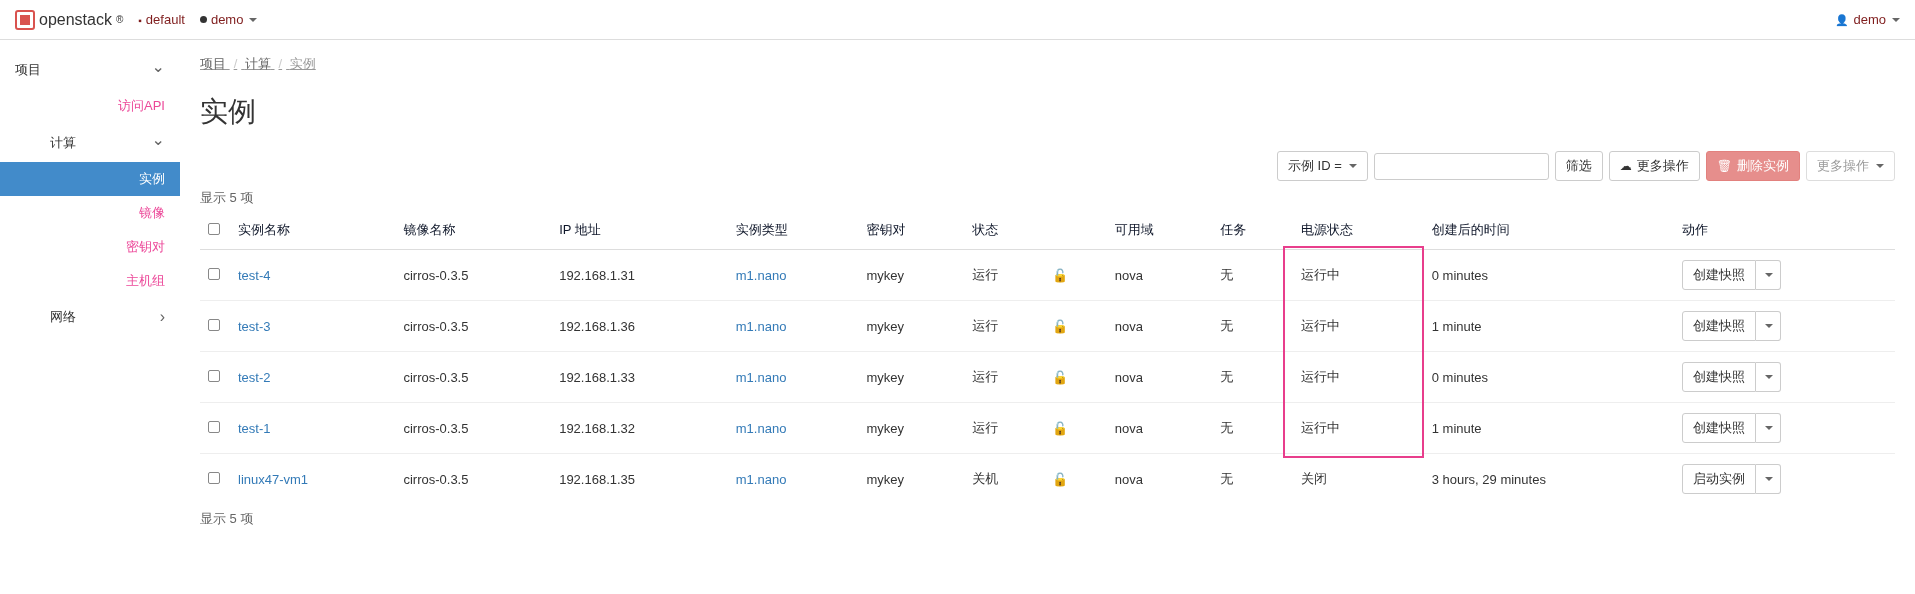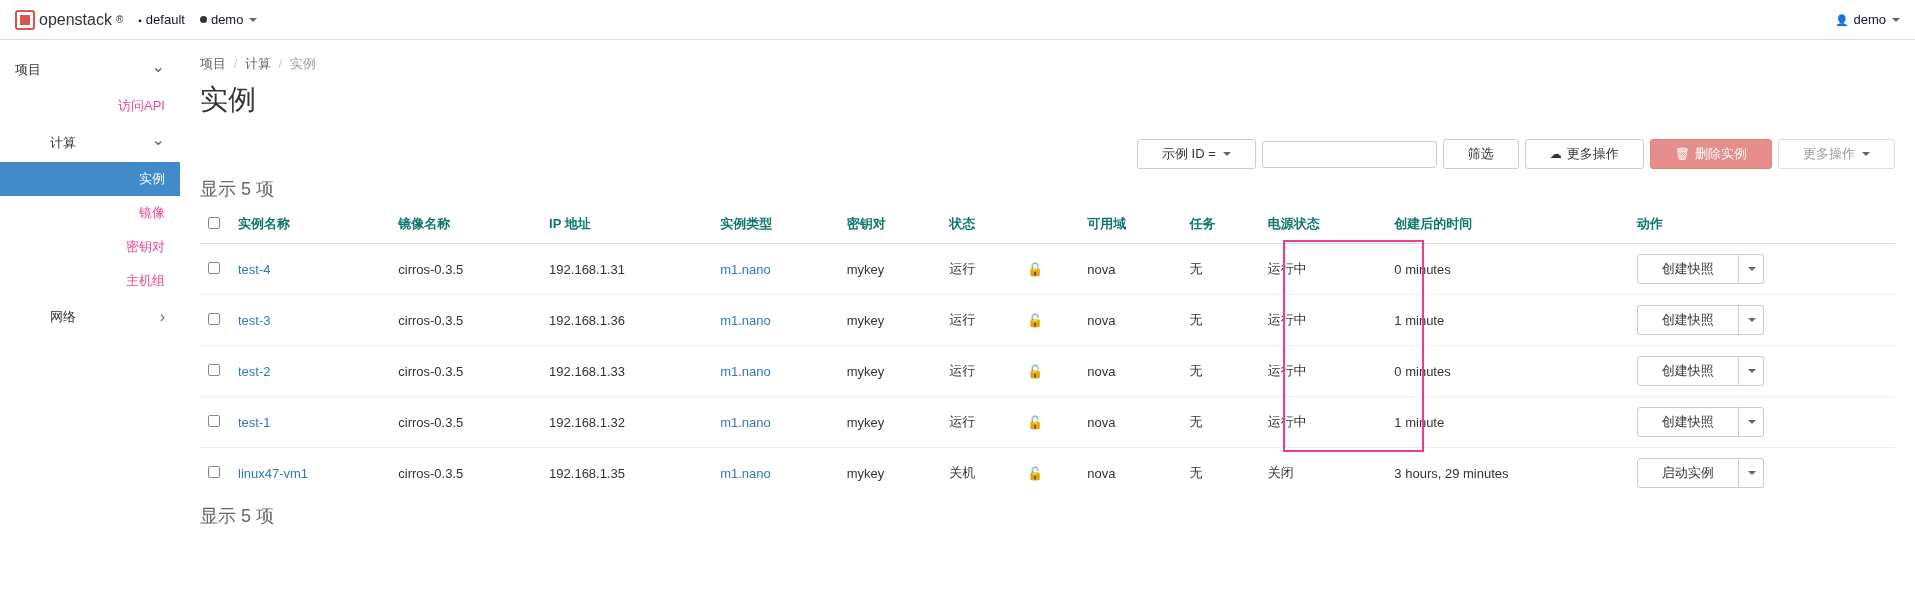--- a/index.html
+++ b/index.html
@@ -3,53 +3,53 @@
 <meta charset="utf-8">
 <style>
 * { box-sizing: border-box; margin: 0; padding: 0; }
 body { font-family: "Helvetica Neue", Helvetica, Arial, sans-serif; font-size: 13px; color: #333; background: #fff; }
 a { color: #337ab7; text-decoration: none; }
 
 .topbar { height: 40px; border-bottom: 1px solid #ddd; display: flex; align-items: center; padding: 0 15px; justify-content: space-between; }
 .topbar-left { display: flex; align-items: center; gap: 15px; }
 .logo { display: flex; align-items: center; gap: 4px; font-size: 16px; font-weight: 400; color: #333; }
 .logo-icon { width: 20px; height: 20px; }
-.topbar-item { color: #0f172a; font-size: 13px; display: flex; align-items: center; gap: 4px; cursor: pointer; }
+.topbar-item { color: #7f1d1d; font-size: 13px; display: flex; align-items: center; gap: 4px; cursor: pointer; }
 .topbar-item .dot { width: 7px; height: 7px; border-radius: 50%; background: #333; display: inline-block; }
 .caret { display: inline-block; width: 0; height: 0; border-left: 4px solid transparent; border-right: 4px solid transparent; border-top: 4px solid #666; margin-left: 2px; }
 
 .layout { display: flex; }
 .sidebar { width: 180px; padding-top: 10px; }
 .side-head { display: flex; justify-content: space-between; align-items: center; padding: 10px 15px; cursor: pointer; color: #333; }
 .side-head-sub { padding-left: 50px; }
 .chev { font-size: 11px; color: #666; }
 .chev-right::before { content: "›"; font-size: 16px; }
 .chev-down::before { content: "⌄"; font-size: 16px; position: relative; top: -3px; }
 .side-item { display: block; padding: 8px 15px; text-align: right; color: #ec4899; cursor: pointer; }
 .side-item.active { background: #428bca; color: #fff; }
 .side-sub-items { }
 
 .main { flex: 1; padding: 15px 20px 20px 20px; }
-.breadcrumb { color: #999; font-size: 13px; margin-bottom: 8px; }
+.breadcrumb { color: #999; font-size: 13px; margin-bottom: 20px; text-decoration: underline; }
 .breadcrumb .sep { margin: 0 4px; color: #ccc; }
 .breadcrumb .cur { color: #999; }
 .breadcrumb a { color: #666; }
 .page-title { font-size: 28px; font-weight: 300; color: #333; margin-bottom: 20px; }
 
 .toolbar { display: flex; justify-content: flex-end; gap: 6px; margin-bottom: 8px; align-items: center; }
-.btn { border: 1px solid #ccc; background: #fff; padding: 5px 24px; border-radius: 3px; font-size: 13px; cursor: pointer; display: inline-flex; align-items: center; gap: 5px; color: #333; }
+.btn { border: 1px solid #ccc; background: #fff; padding: 5px 10px; border-radius: 3px; font-size: 13px; cursor: pointer; display: inline-flex; align-items: center; gap: 5px; color: #333; }
 .btn-danger { background: #d9534f; border-color: #d43f3a; color: #fff; opacity: 0.65; }
 .btn-muted { color: #999; border-color: #ddd; }
 .input-text { border: 1px solid #ccc; padding: 5px 8px; border-radius: 3px; font-size: 13px; width: 175px; }
 
-.count { color: #666; margin-bottom: 4px; font-size: 18px; }
+.count { color: #666; margin-bottom: 4px; font-size: 13px; }
 
 .table { width: 100%; border-collapse: collapse; }
 .table th, .table td { text-align: left; padding: 10px 8px; border-top: 1px solid #eee; font-weight: normal; }
-.table th { font-weight: 700; color: #0f766e; border-top: none; border-bottom: 1px solid #ddd; }
+.table th { font-weight: 400; color: #0f172a; border-top: none; border-bottom: 1px solid #ddd; }
 .checkbox-cell { width: 30px; }
 .chk { width: 12px; height: 12px; border: 1px solid #888; border-radius: 2px; display: inline-block; cursor: pointer; }
 .lock-icon { color: #ccc; font-size: 13px; }
 .action-cell { text-align: right; white-space: nowrap; }
 .btn-split { display: inline-flex; border-radius: 7px; }
 .btn-split .btn { border-radius: 3px 0 0 3px; }
 .btn-split .btn-caret { border-radius: 0 3px 3px 0; border-left: none; padding: 5px 7px; }
 
 .highlight-box { position: absolute; border: 2px solid #e83e8c; pointer-events: none; }
 

